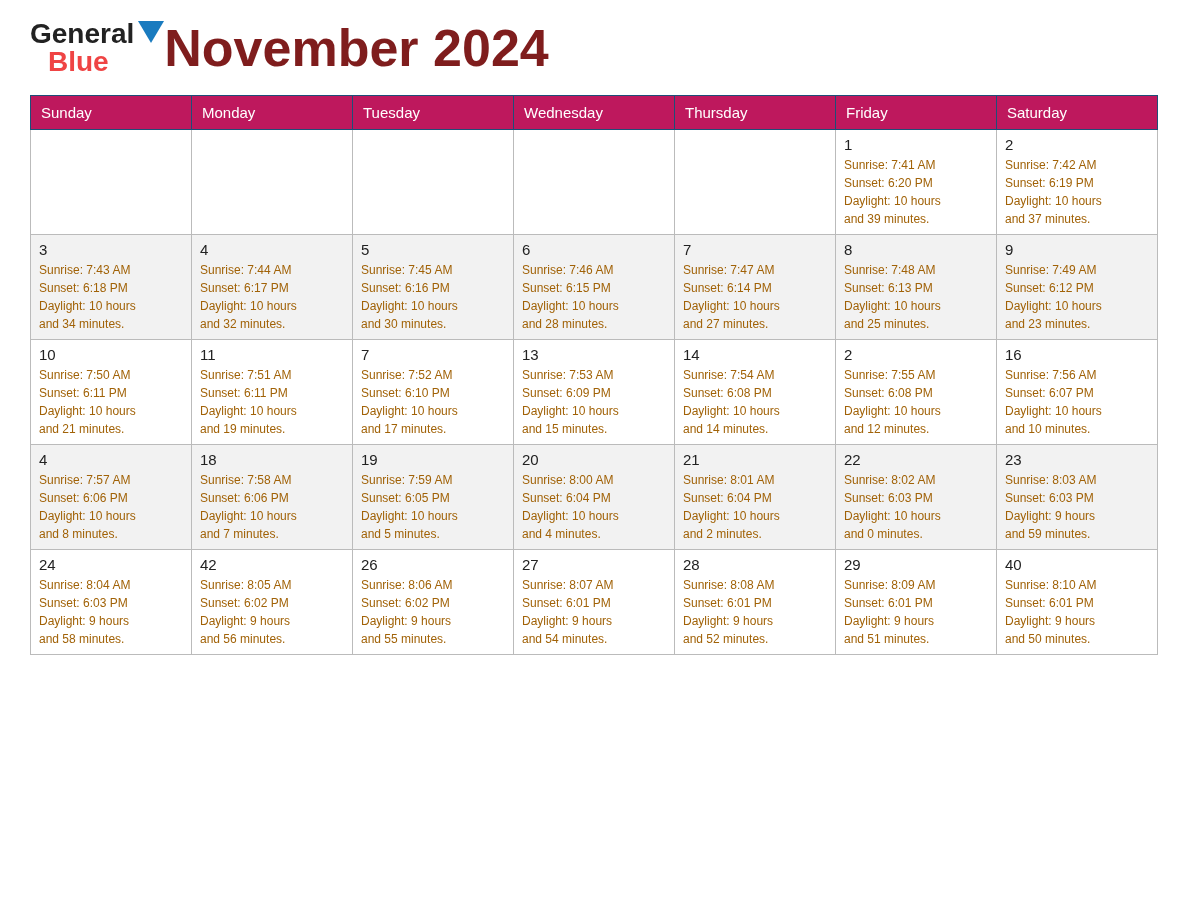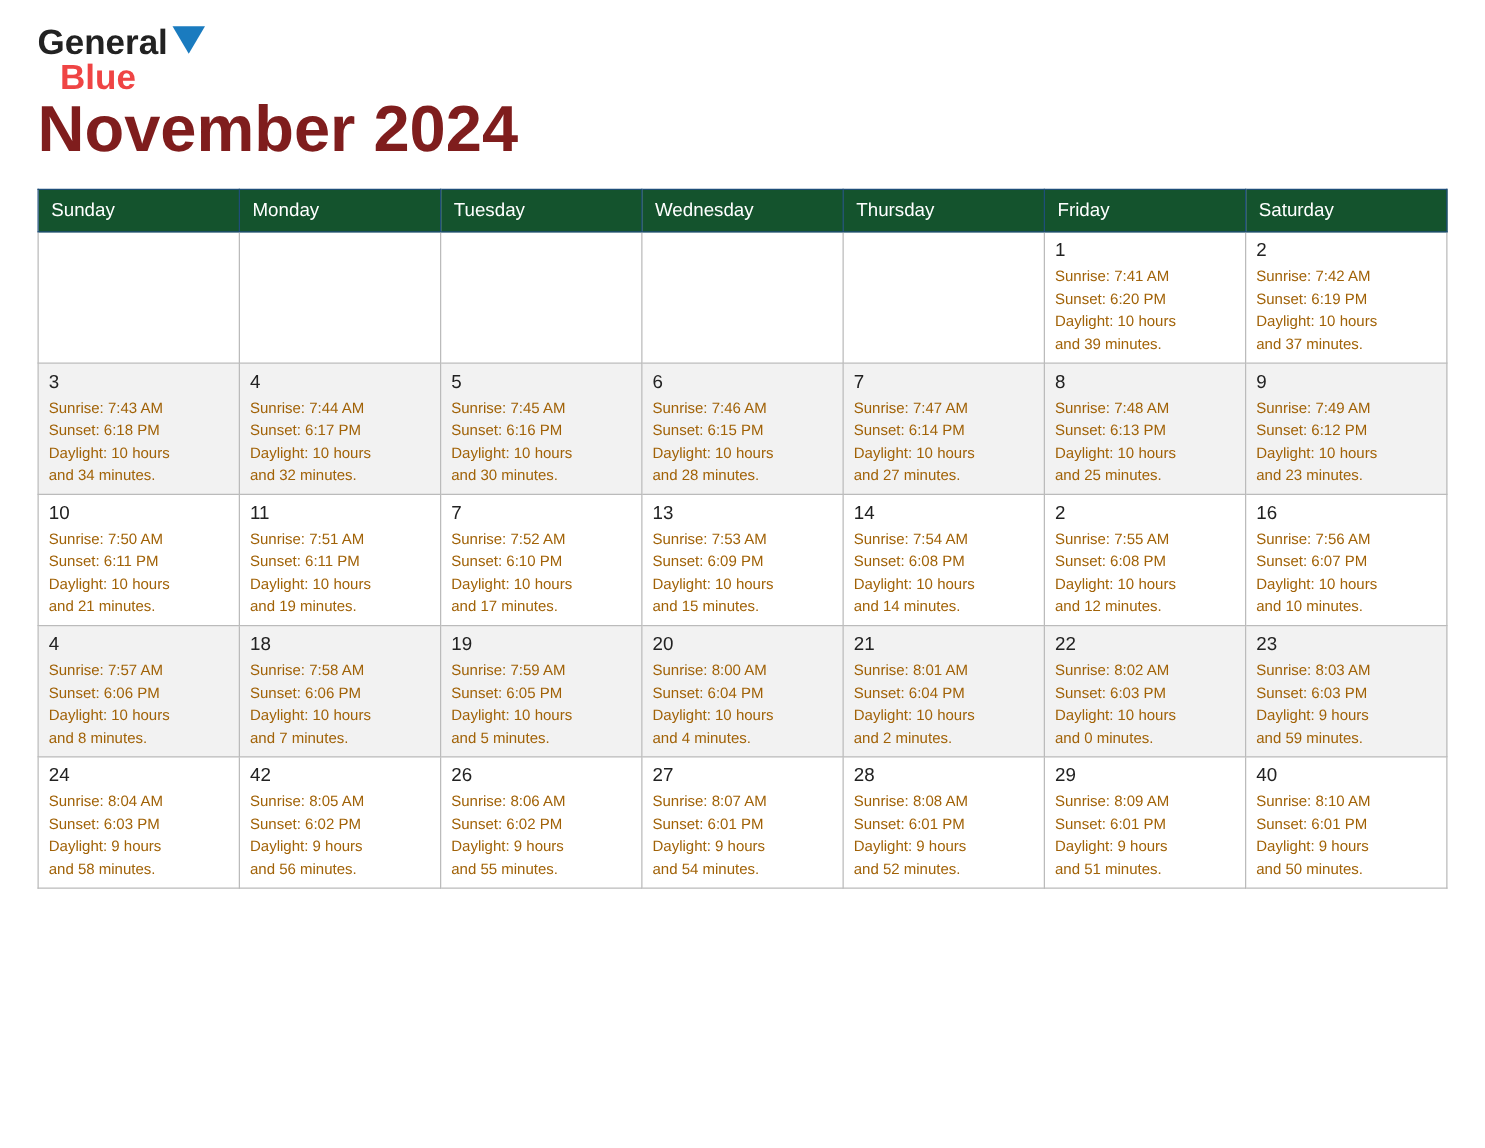--- a/index.html
+++ b/index.html
@@ -9,21 +9,20 @@
       color: #222;
       width: 1188px;
       min-height: 918px;
       padding: 20px 30px;
     }
     .header {
       display: flex;
       justify-content: flex-start;
       align-items: flex-start;
       margin-bottom: 18px;
-      flex-direction: column;
     }
     .logo {
       display: flex;
       flex-direction: column;
       align-items: flex-start;
     }
     .logo-text-general {
       font-size: 28px;
       font-weight: bold;
       color: #222;
@@ -63,21 +62,21 @@
       font-weight: normal;
       color: #444;
       margin-top: 4px;
     }
     .calendar {
       width: 100%;
       border-collapse: collapse;
       border: 1px solid #999;
     }
     .calendar th {
-      background-color: #14532d;
+      background-color: #be185d;
       color: #fff;
       font-size: 15px;
       font-weight: normal;
       padding: 8px 10px;
       text-align: left;
       border: 1px solid #1e4e78;
     }
     .calendar td {
       vertical-align: top;
       border: 1px solid #bbb;

